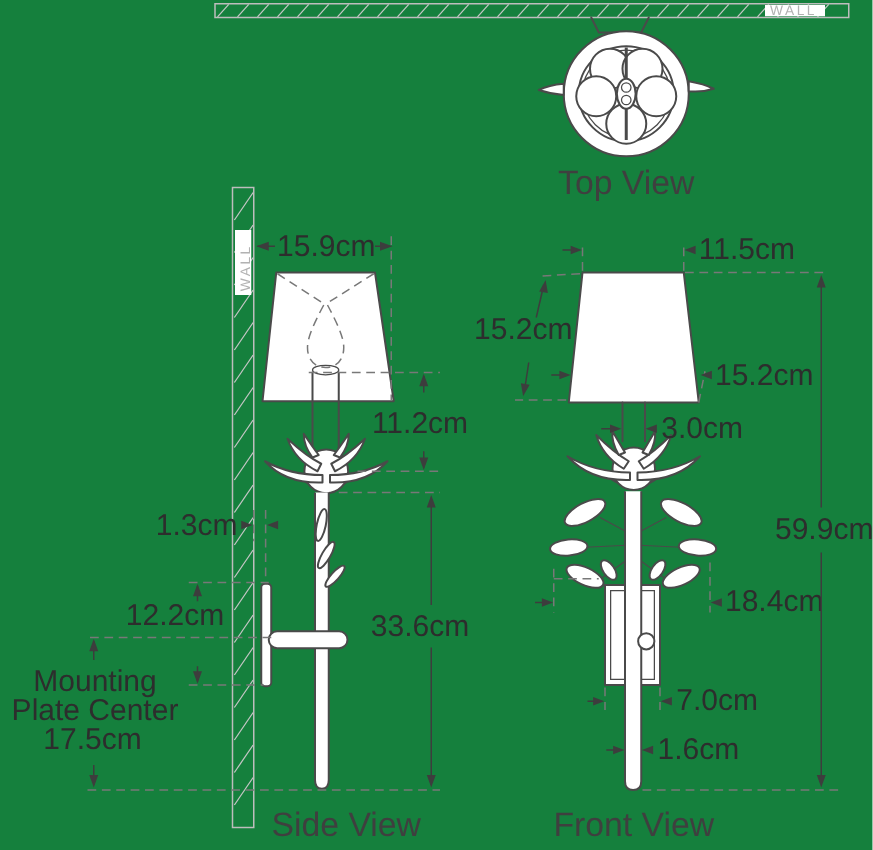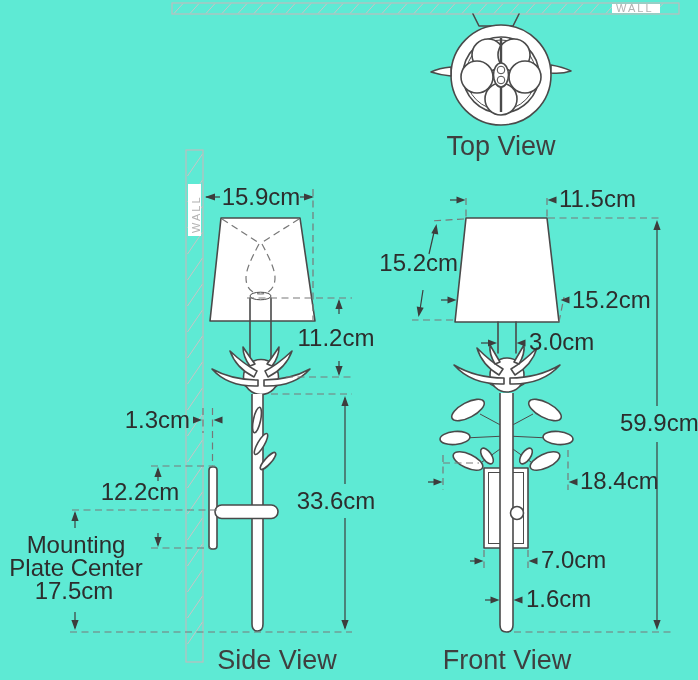--- a/index.html
+++ b/index.html
@@ -1,16 +1,16 @@
 <!DOCTYPE html>
 <html><head>
 <meta charset="utf-8">
 <style>
   html,body { margin:0; padding:0; background:#ffffff; }
-  #stage { position:relative; width:698px; height:680px; background:#5eead4; overflow:hidden;
+  #stage { position:relative; width:698px; height:680px; background:#15803d; overflow:hidden;
            font-family:"Liberation Sans", sans-serif; }
   svg { display:block; }
   .ln   { stroke:#4a4a4a; stroke-width:1.6; fill:none; stroke-linecap:round; stroke-linejoin:round; }
   .lnf  { stroke:#4a4a4a; stroke-width:1.6; fill:#ffffff; stroke-linejoin:round; }
   .thin { stroke:#4a4a4a; stroke-width:1.0; fill:none; }
   .dim  { stroke:#3d3d3d; stroke-width:1.2; fill:none; }
   .dash { stroke:#787878; stroke-width:1.2; fill:none; stroke-dasharray:7 4.5; }
   .arr  { fill:#3d3d3d; stroke:none; }
   .hatch line { stroke:#c6c6c6; stroke-width:1; }
   .wallrect { stroke:#bdbdbd; stroke-width:1.2; fill:none; }

